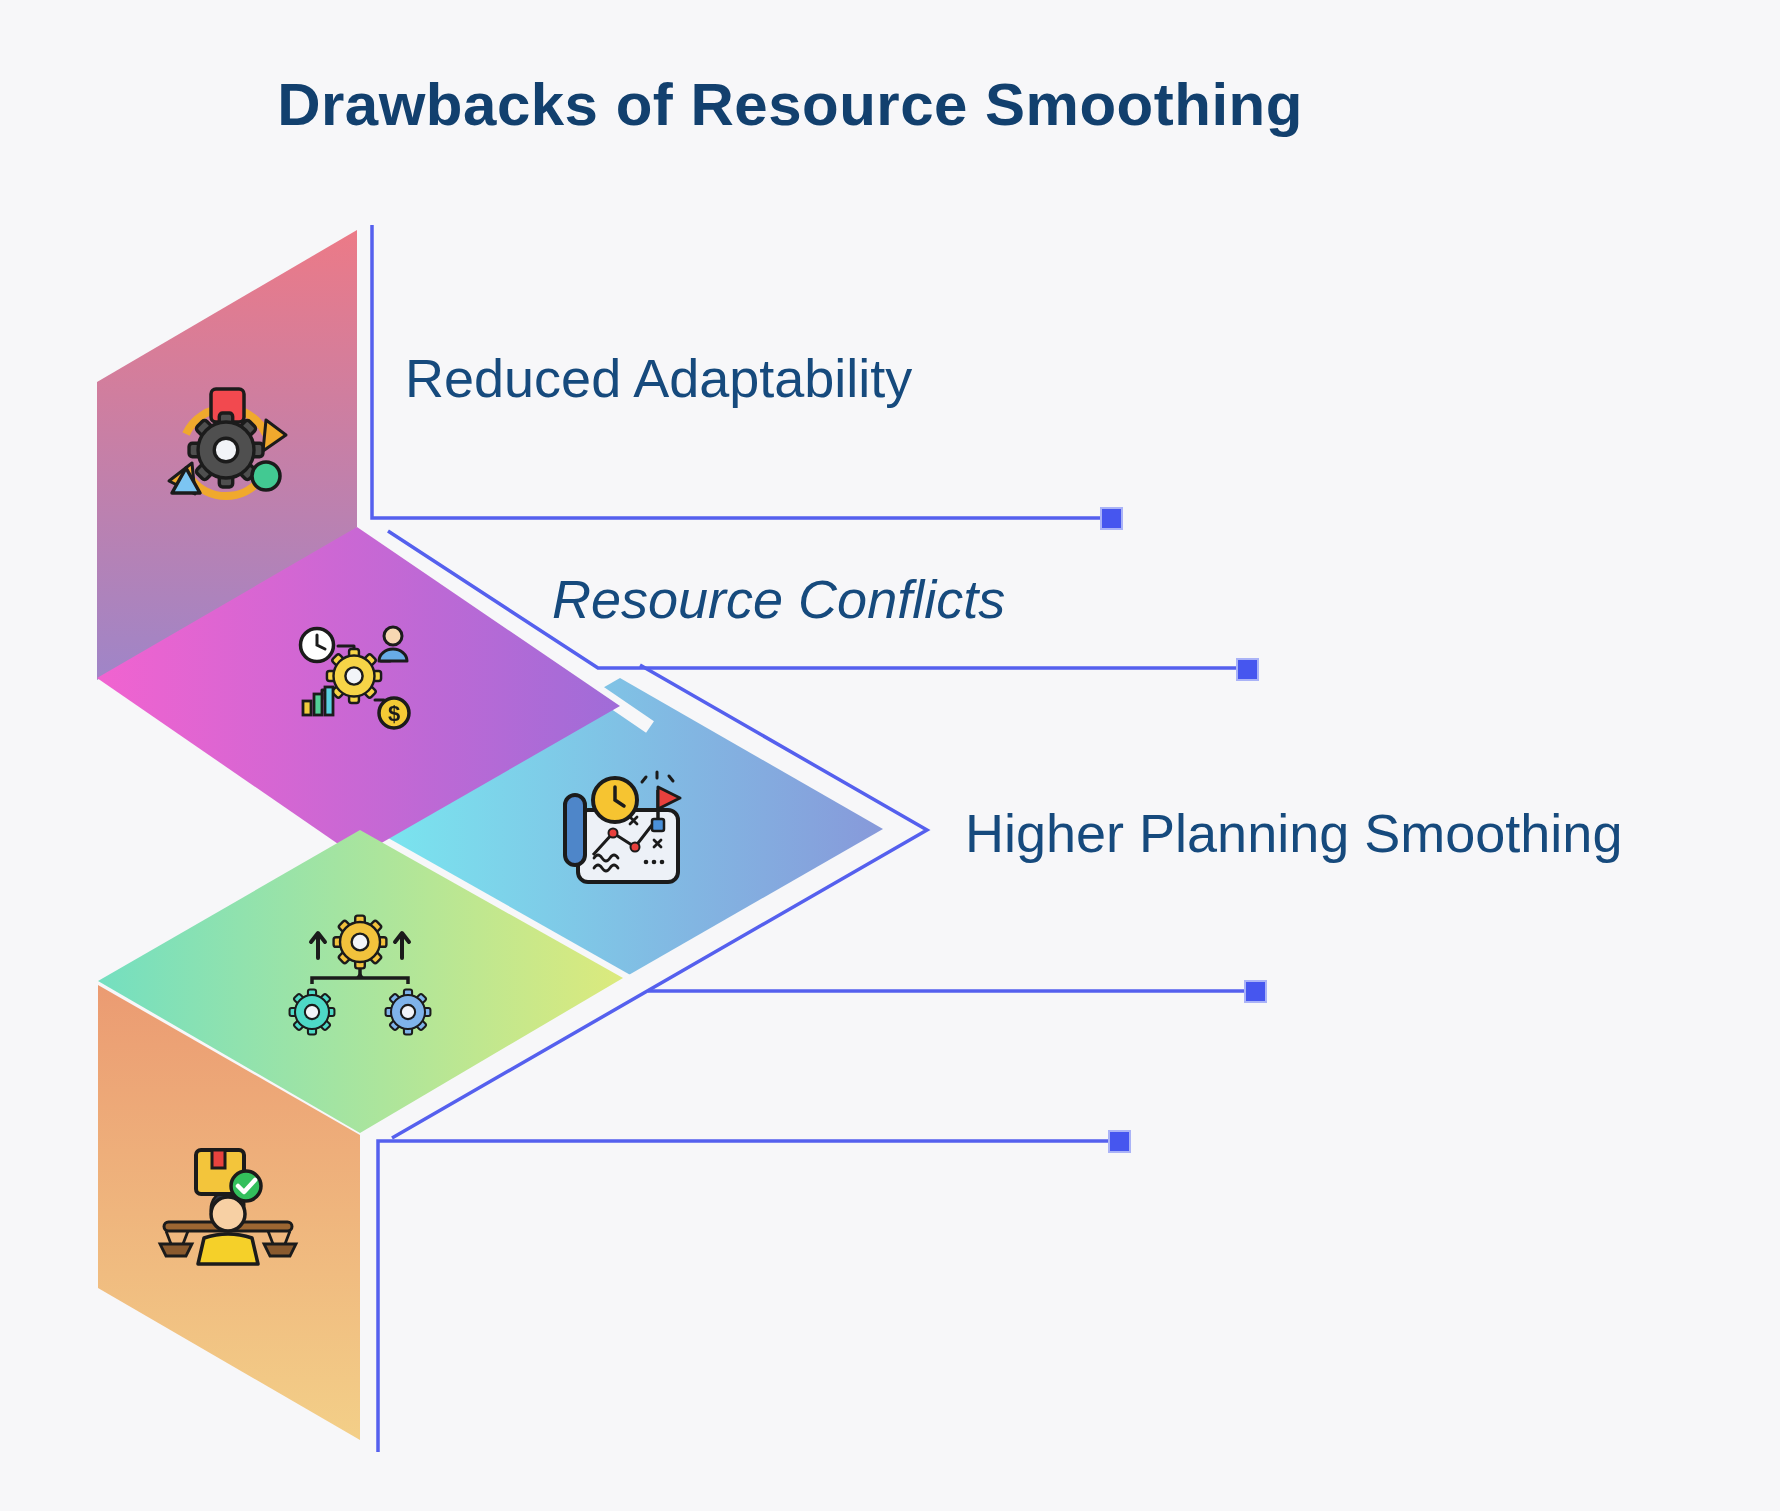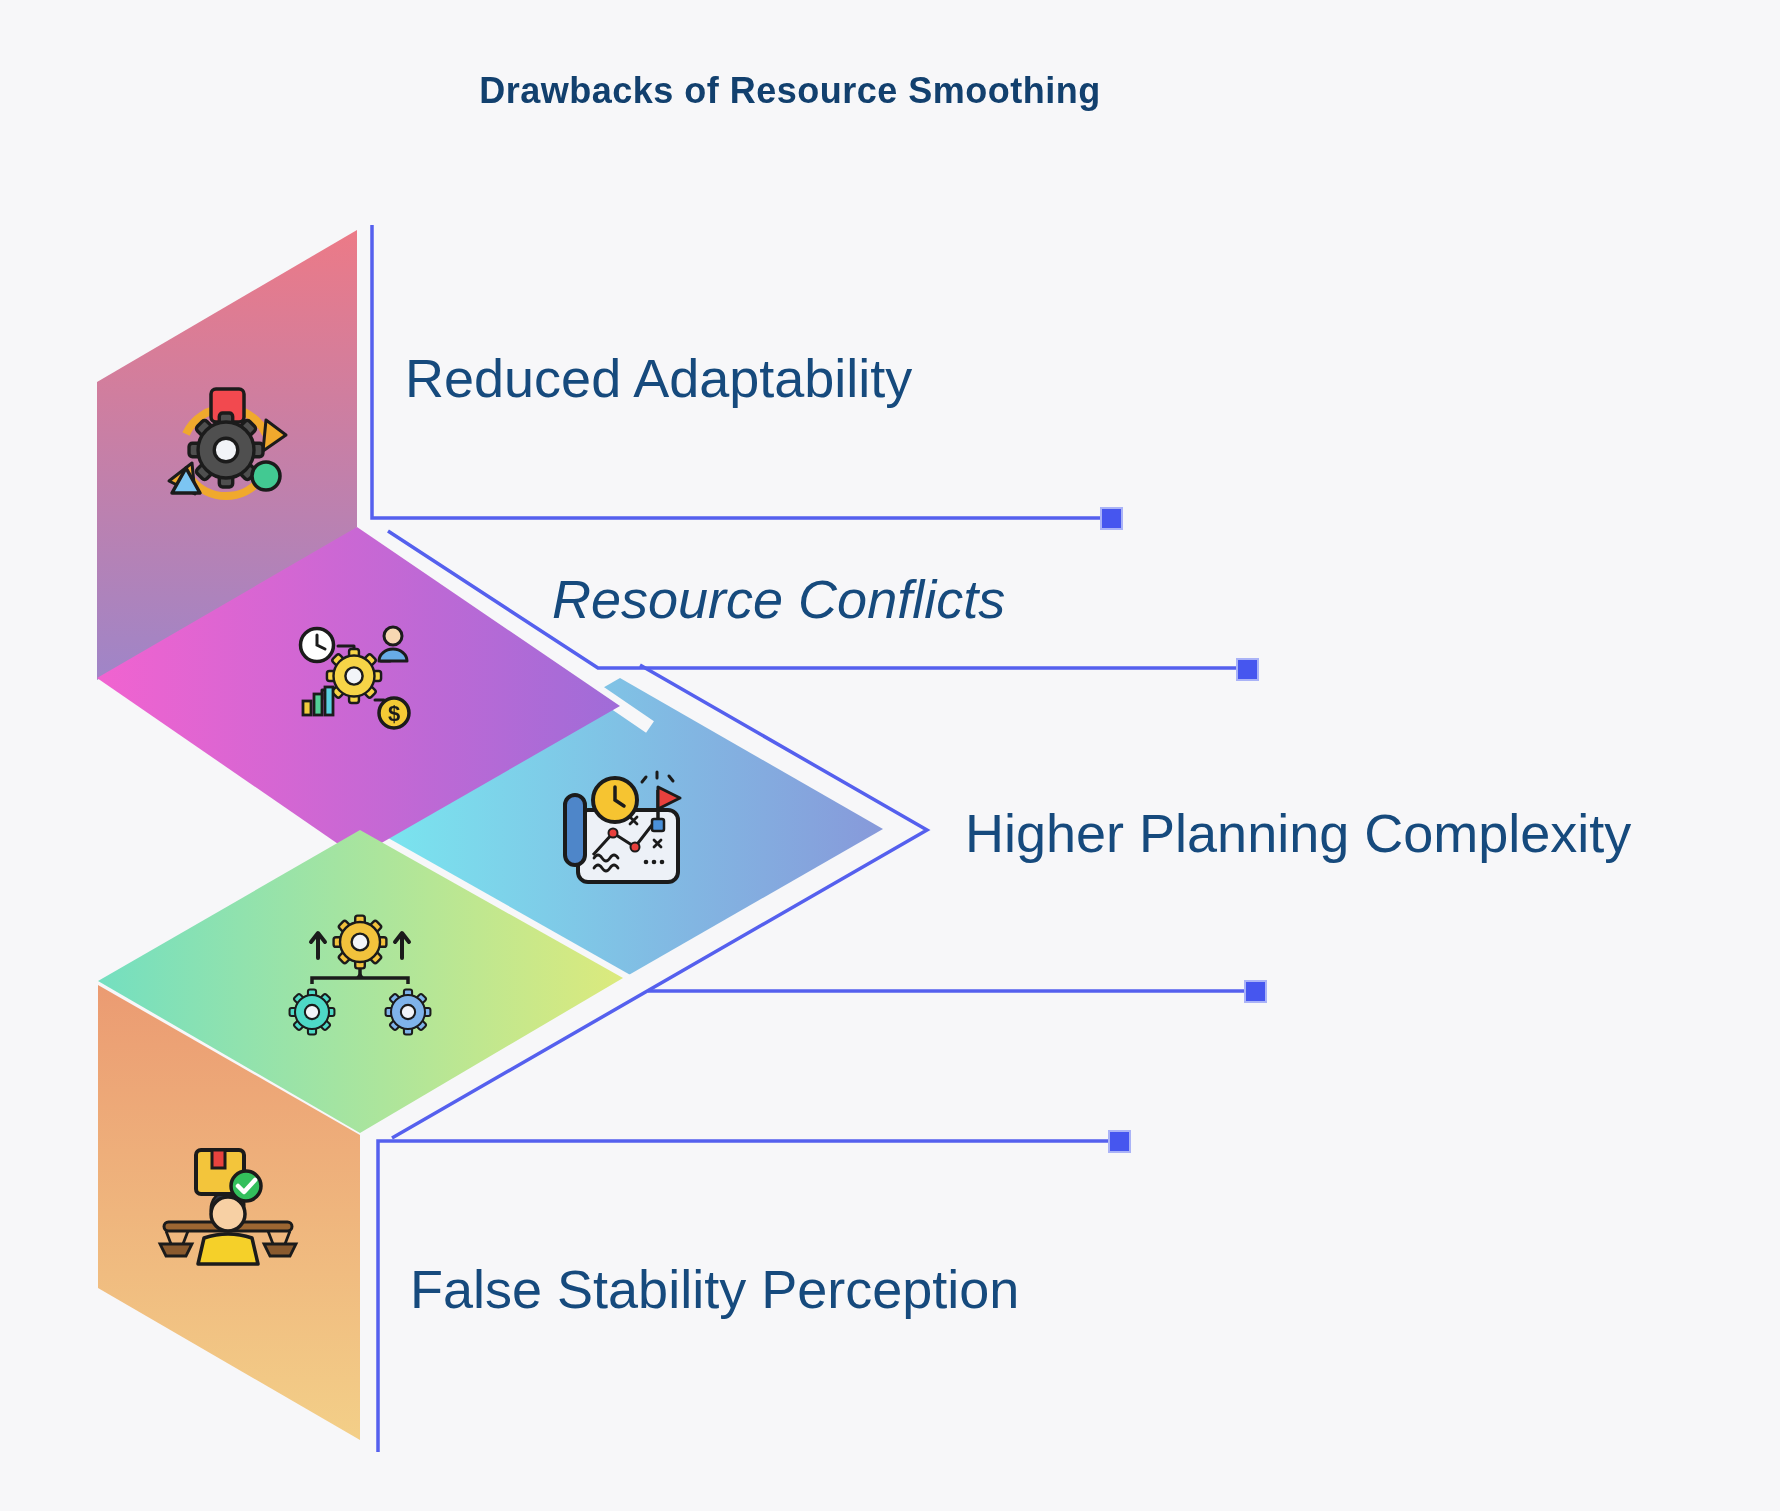--- a/index.html
+++ b/index.html
@@ -1,21 +1,21 @@
 <!DOCTYPE html>
 <html><head>
 <meta charset="utf-8">
 <style>
   html,body{margin:0;padding:0;}
   body{font-family:"Liberation Sans", sans-serif; background:#f7f7f9;}
   #canvas{position:relative; width:1780px; height:1511px; background:#f7f7f9; overflow:hidden;}
   #shape-layer{position:absolute; left:0; top:0;}
   .page-title{
     position:absolute; left:790px; top:70px; transform:translateX(-50%);
-    font-size:36px; font-weight:700; color:#12406e; white-space:nowrap; letter-spacing:.5px;
+    font-size:60px; font-weight:700; color:#12406e; white-space:nowrap; letter-spacing:.5px;
   }
   .item-label{
     position:absolute; font-size:54px; font-weight:500; color:#164a7d; white-space:nowrap;
   }
   .lbl-1{left:405px;  top:347px;}
   .lbl-2{left:552px;  top:568px;font-style:italic;}
   .lbl-3{left:965px;  top:802px;}
   .lbl-4{left:597px;  top:1035px;}
   .lbl-5{left:410px;  top:1258px;}
 </style>
@@ -171,15 +171,14 @@
       <rect x="-32" y="-56" width="48" height="44" rx="5" fill="#f3c53b" stroke="#1b1b1b" stroke-width="4"></rect>
       <rect x="-16" y="-56" width="13" height="18" fill="#e8433e" stroke="#1b1b1b" stroke-width="3"></rect>
       <circle cx="18" cy="-20" r="15" fill="#33bf5c" stroke="#1b1b1b" stroke-width="3.5"></circle>
       <path d="M 10 -20 l 6 6 l 11 -12" stroke="#ffffff" stroke-width="4.5" fill="none" stroke-linecap="round" stroke-linejoin="round"></path>
     </g>
   </svg>
 
   <div class="page-title">Drawbacks of Resource Smoothing</div>
   <div class="item-label lbl-1">Reduced Adaptability</div>
   <div class="item-label lbl-2">Resource Conflicts</div>
-  <div class="item-label lbl-3">Higher Planning Complexity</div>
-  <div class="item-label lbl-5">False Stability Perception</div>
+  <div class="item-label lbl-3">Higher Planning Smoothing</div>
 </div>
 
 </body></html>

